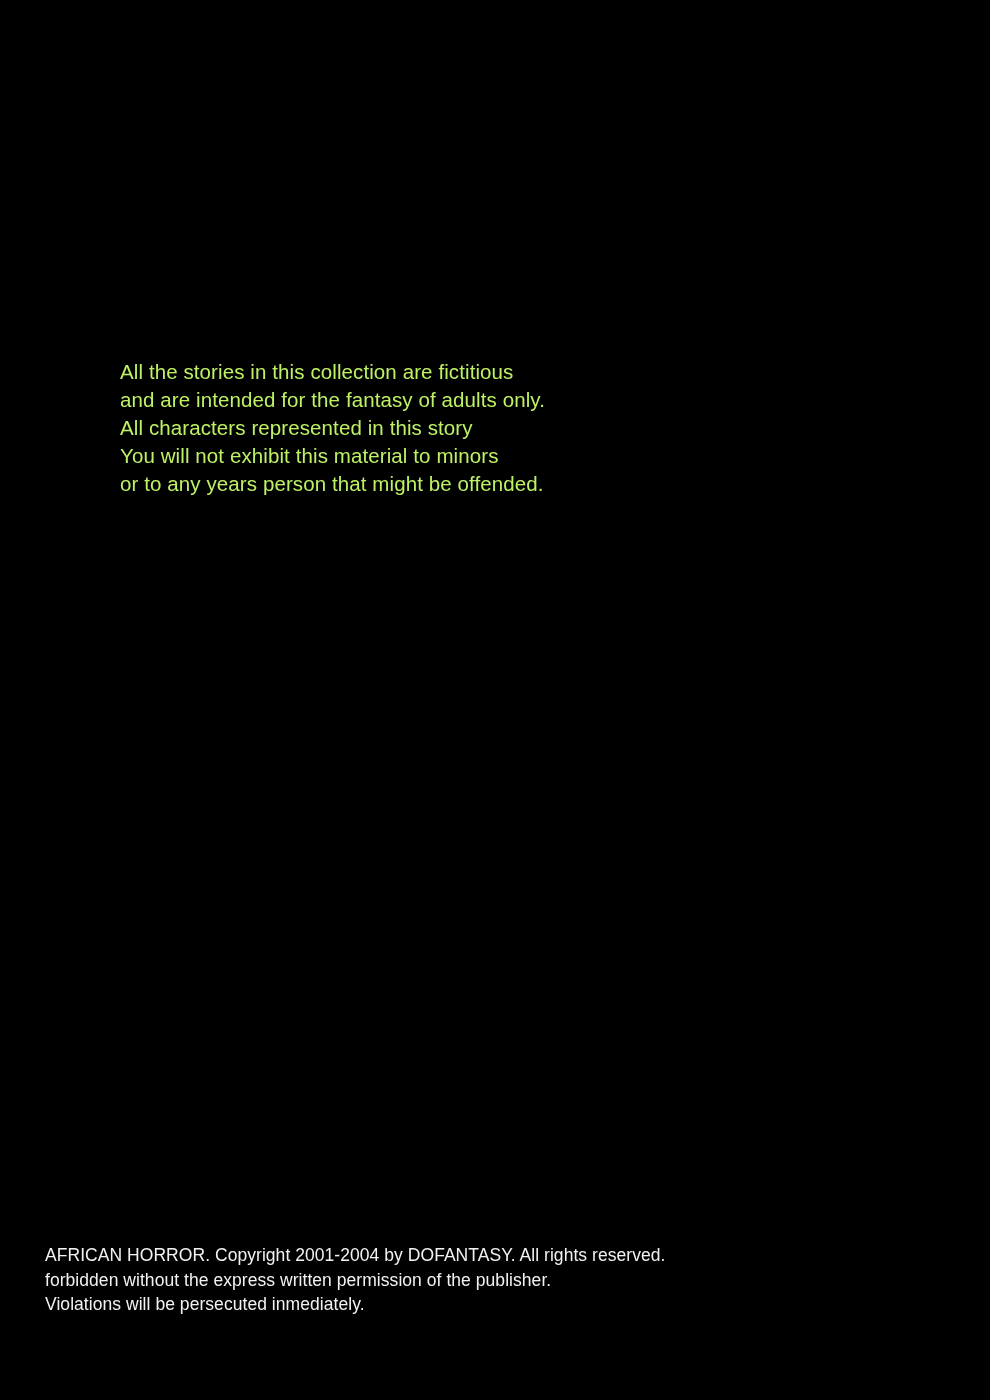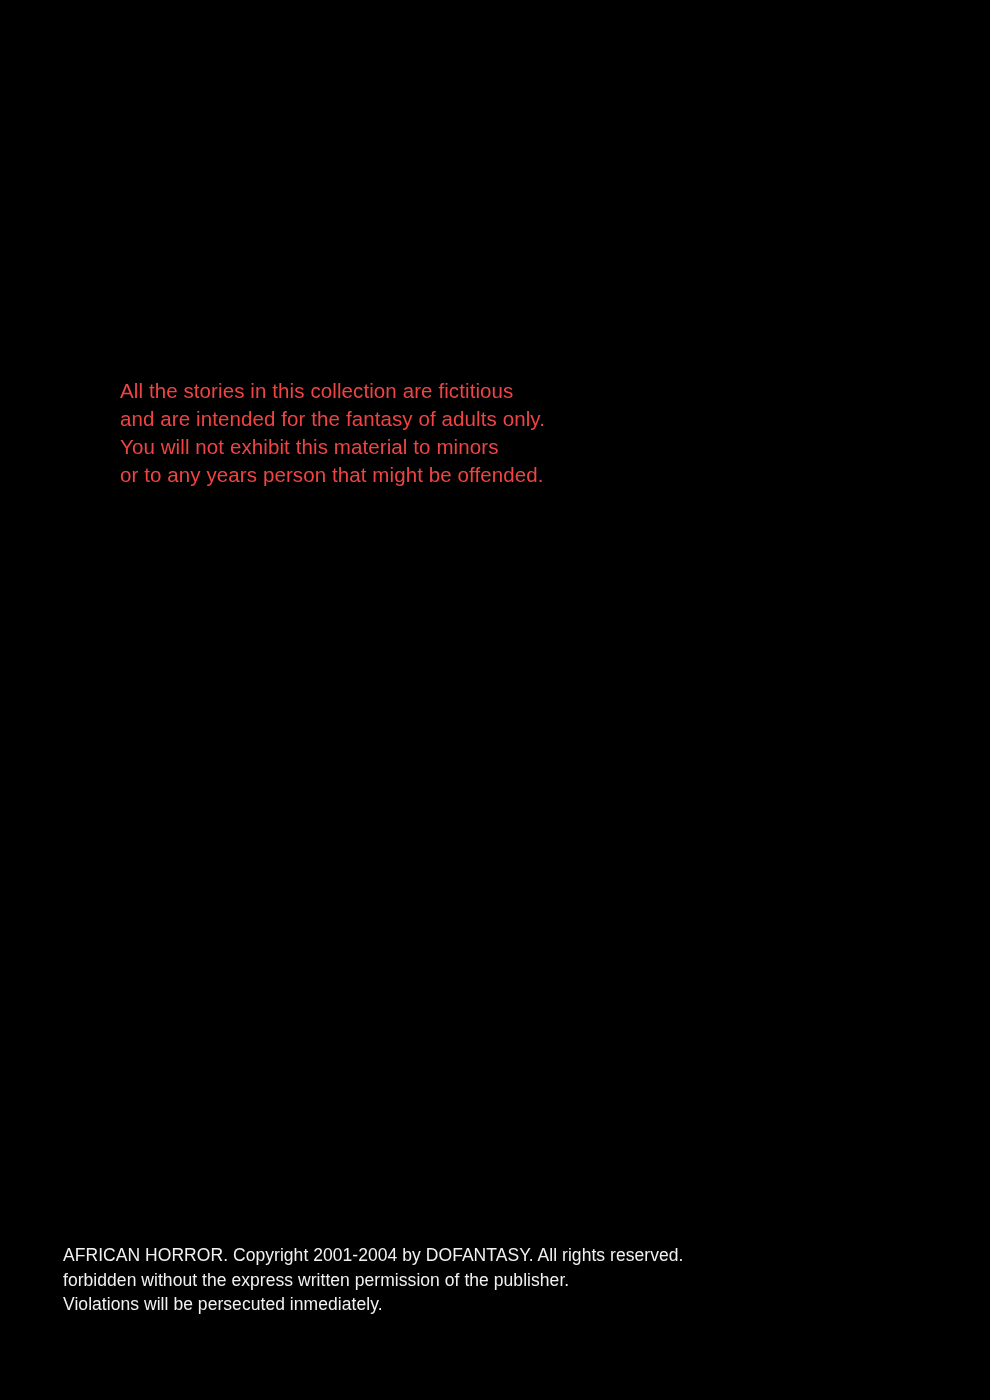--- a/index.html
+++ b/index.html
@@ -11,54 +11,55 @@
     position: relative;
     width: 990px;
     height: 1400px;
     background: #000000;
     overflow: hidden;
     font-family: "Liberation Sans", sans-serif;
   }
   .disclaimer {
     position: absolute;
     left: 120px;
-    top: 377px;
+    top: 358px;
     width: 700px;
-    color: #ef4444;
+    color: #bef264;
     font-size: 20.5px;
     line-height: 28px;
     letter-spacing: 0.1px;
     white-space: nowrap;
   }
   .disclaimer .line {
     display: block;
   }
   .copyright {
     position: absolute;
-    left: 63px;
+    left: 45px;
     top: 1243px;
     width: 880px;
     color: #f2f2f2;
     font-size: 17.5px;
     line-height: 24.5px;
     letter-spacing: 0.05px;
     white-space: nowrap;
   }
   .copyright .line {
     display: block;
   }
 </style>
 </head>
 <body>
 
 <div class="page">
 
   <div class="disclaimer">
     <span class="line">All the stories in this collection are fictitious</span>
     <span class="line">and are intended for the fantasy of adults only.</span>
+    <span class="line">All characters represented in this story</span>
     <span class="line">You will not exhibit this material to minors</span>
     <span class="line">or to any years person that might be offended.</span>
   </div>
 
   <div class="copyright">
     <span class="line">AFRICAN HORROR. Copyright 2001-2004 by DOFANTASY.  All rights reserved.</span>
     <span class="line">forbidden without the express written permission of the publisher.</span>
     <span class="line">Violations will be persecuted inmediately.</span>
   </div>
 

